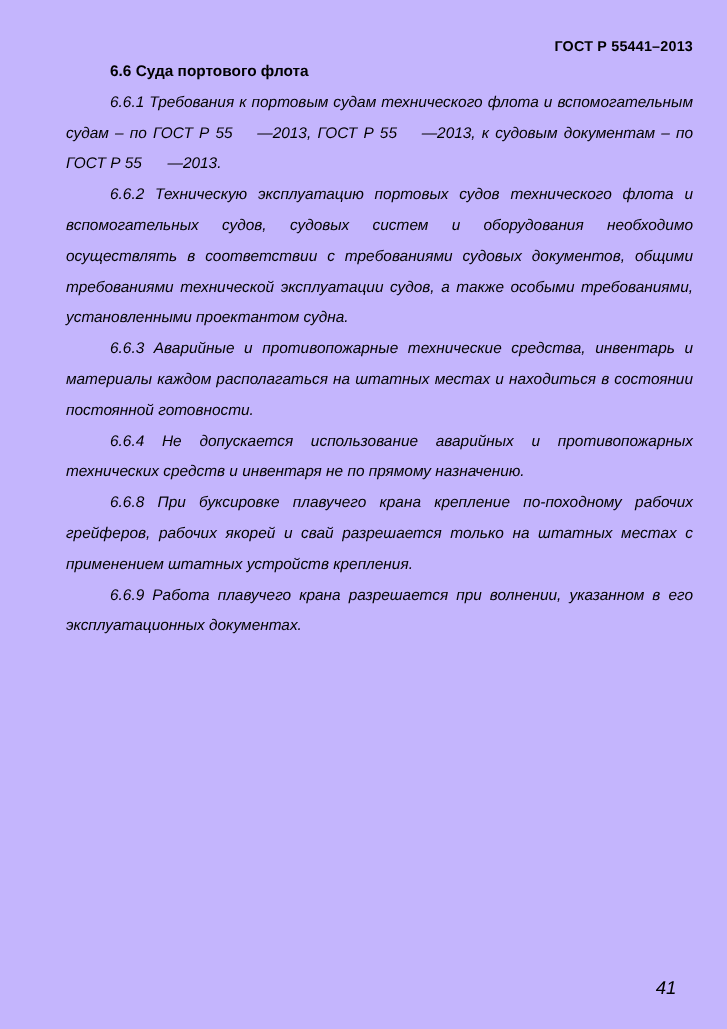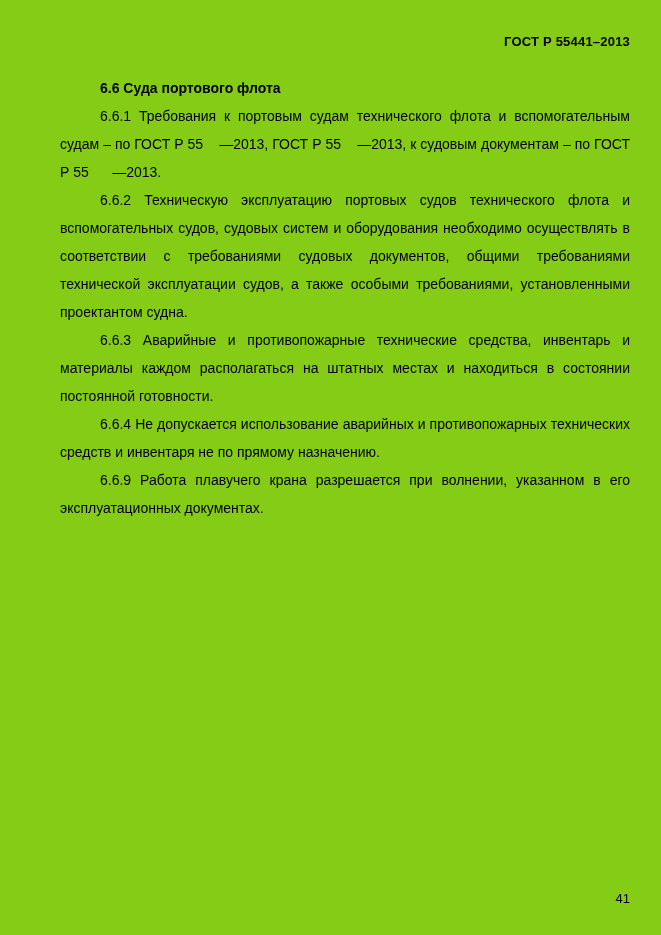--- a/index.html
+++ b/index.html
@@ -10,65 +10,68 @@
     background: #ffffff;
     color: #000000;
     font-family: "Liberation Sans", sans-serif;
   }
   .page {
     position: relative;
     width: 661px;
     height: 935px;
     padding: 34px 31px 0 60px;
     overflow: hidden;
-    background: #84cc16;
+    background: #c4b5fd;
   }
   .doc-header {
     text-align: right;
     font-weight: bold;
     font-size: 13px;
     line-height: 16px;
     letter-spacing: 0.2px;
   }
-  .content { margin-top: 24px; }
+  .content { }
   .section-heading {
     margin: 0;
     font-size: 14px;
     font-weight: bold;
     line-height: 28px;
     text-indent: 40px;
   }
   .para {
     margin: 0;
     font-size: 14px;
     line-height: 28px;
     text-align: justify;
     text-indent: 40px;
+    font-style: italic;
   }
   .page-number {
     position: absolute;
-    right: 31px;
+    right: 46px;
     bottom: 28px;
-    font-size: 13px;
+    font-size: 17px;
     line-height: 16px;
+    font-style: italic;
   }
 </style>
 </head>
 <body>
 
 <div class="page">
 
   <div class="doc-header">
     <span>ГОСТ Р  55441–2013</span>
   </div>
 
   <div class="content">
     <h2 class="section-heading">6.6 Суда портового флота</h2>
     <p class="para">6.6.1 Требования к портовым судам технического флота и вспомогательным судам – по ГОСТ Р 55&nbsp;&nbsp;&nbsp;&nbsp;—2013, ГОСТ Р 55&nbsp;&nbsp;&nbsp;&nbsp;—2013, к судовым документам – по ГОСТ Р 55&nbsp;&nbsp;&nbsp;&nbsp;&nbsp;&nbsp;—2013.</p>
     <p class="para">6.6.2 Техническую эксплуатацию портовых судов технического флота и вспомогательных судов, судовых систем и оборудования необходимо осуществлять в соответствии с требованиями судовых документов, общими требованиями технической эксплуатации судов, а также особыми требованиями, установленными проектантом судна.</p>
     <p class="para">6.6.3 Аварийные и противопожарные технические средства, инвентарь и материалы каждом располагаться на штатных местах и находиться в состоянии постоянной готовности.</p>
     <p class="para">6.6.4 Не допускается использование аварийных и противопожарных технических средств и инвентаря не по прямому назначению.</p>
+    <p class="para">6.6.8 При буксировке плавучего крана крепление по-походному рабочих грейферов, рабочих якорей и свай разрешается только на штатных местах с применением штатных устройств крепления.</p>
     <p class="para">6.6.9 Работа плавучего крана разрешается при волнении, указанном в его эксплуатационных документах.</p>
   </div>
 
   <div class="page-number">41</div>
 
 </div>
 
 </body></html>

